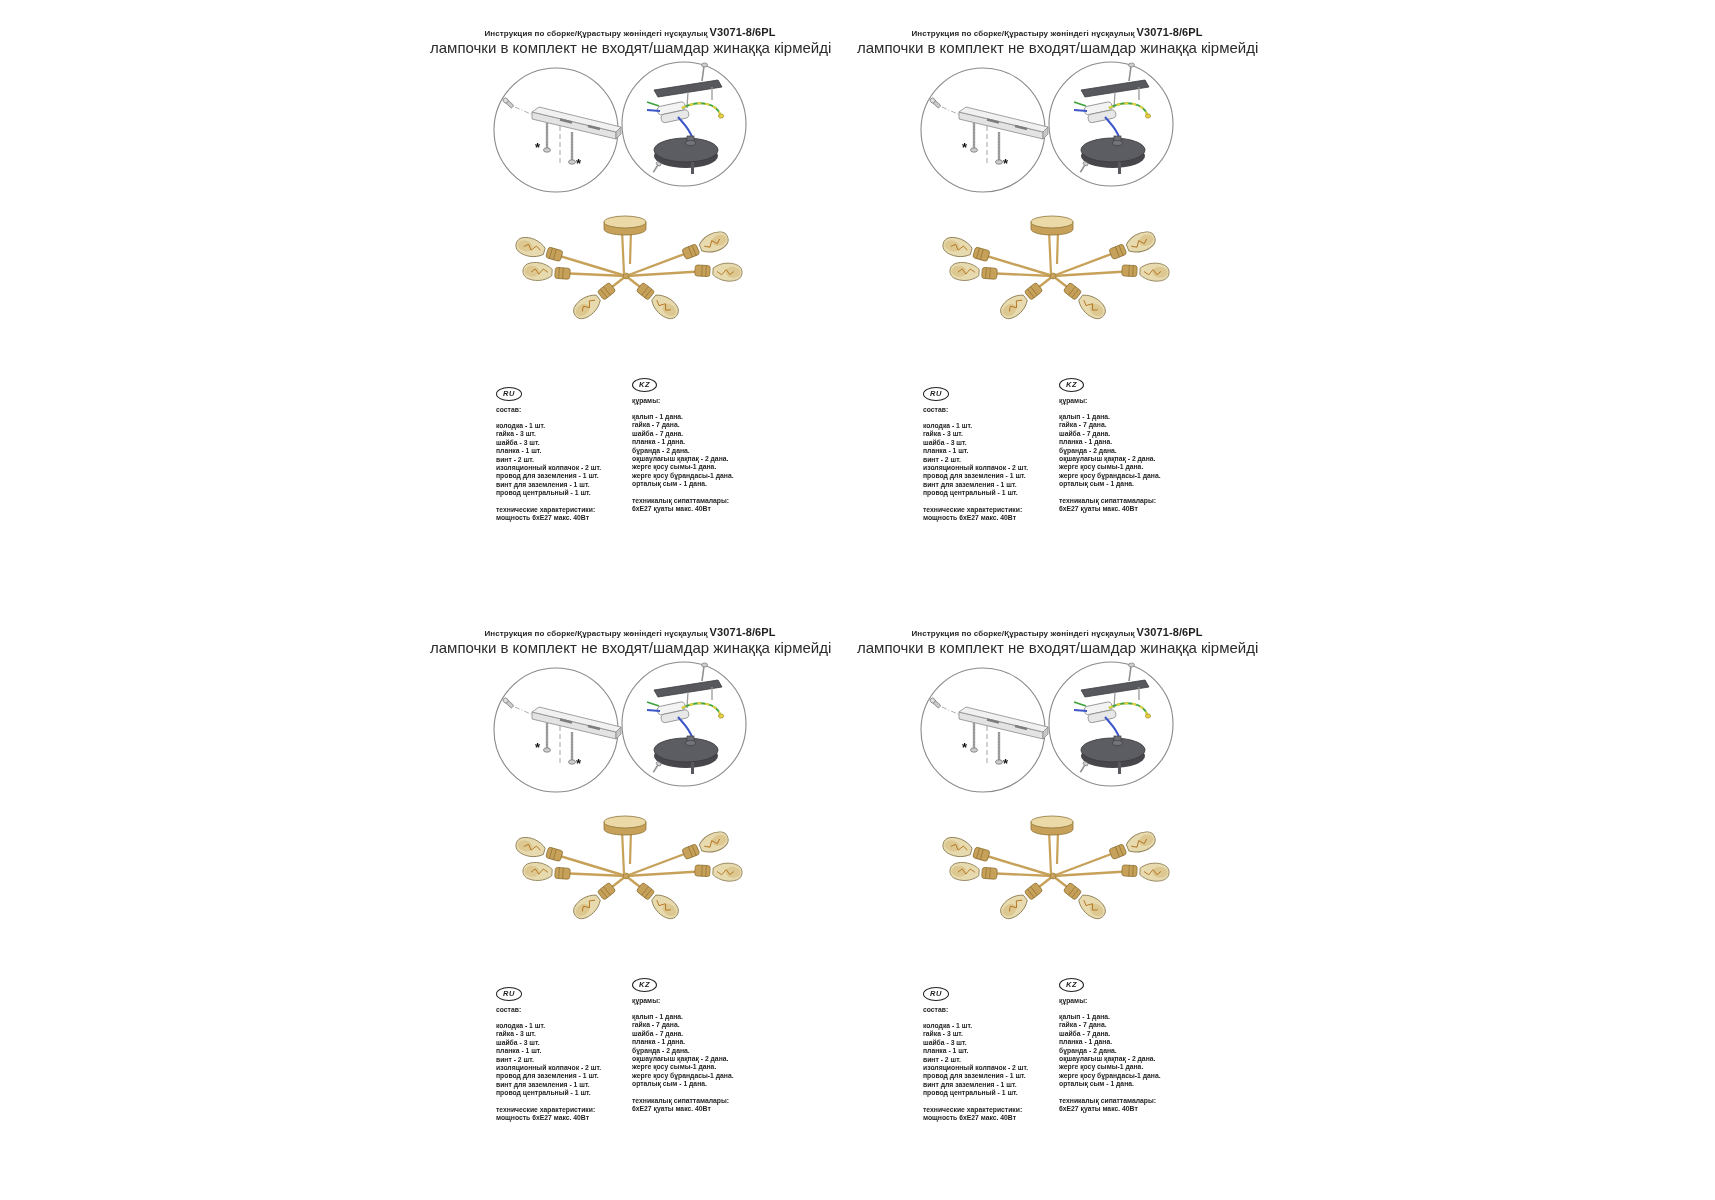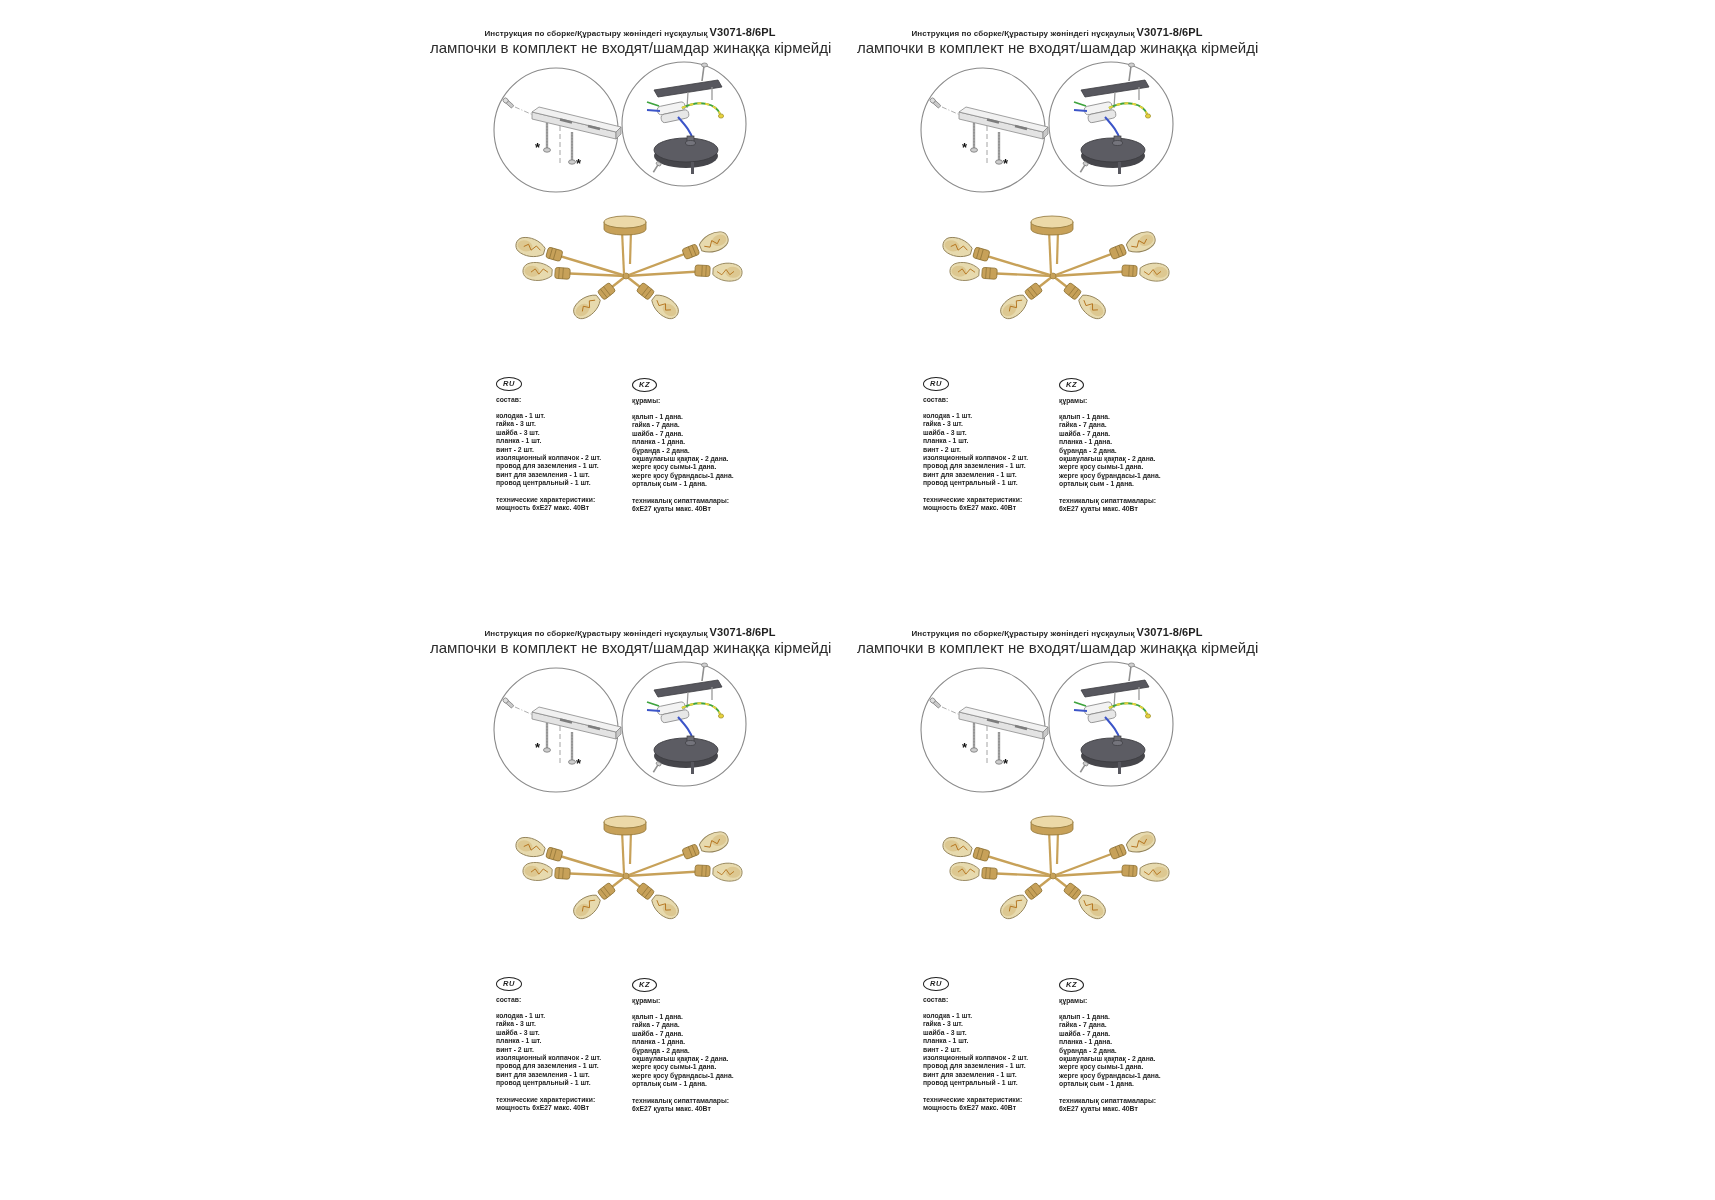--- a/index.html
+++ b/index.html
@@ -9,21 +9,21 @@
   #p1{left:460px;top:0;}
   #p2{left:887px;top:0;}
   #p3{left:460px;top:600px;}
   #p4{left:887px;top:600px;}
   .hdr{position:absolute;top:26px;left:-30px;width:400px;text-align:center;white-space:nowrap;}
   .title-line{font-size:8px;font-weight:bold;letter-spacing:0.1px;}
   .title-line .model{font-size:11px;font-weight:bold;margin-left:2px;}
   .subtitle{font-size:15px;margin-top:1px;color:#2b2b2b;}
   .diagrams{position:absolute;top:60px;left:0;}
   .col{position:absolute;width:150px;}
-  .col-ru{top:372px;left:36px;}
+  .col-ru{top:382px;left:36px;}
   .col-kz{top:373px;left:172px;}
   .badge{display:inline-block;border:1.2px solid #222;border-radius:50%;
          padding:1px 6px 2px 6px;font-size:7.5px;font-weight:bold;font-style:italic;
          letter-spacing:0.5px;}
   .col-heading{font-size:6.8px;font-weight:bold;margin-top:5px;}
   .parts-list{margin-top:9px;}
   .parts-list .li{font-size:6.8px;font-weight:bold;line-height:8.4px;white-space:nowrap;}
   .tech-heading{font-size:6.8px;font-weight:bold;margin-top:8px;line-height:8.4px;}
   .tech-value{font-size:6.8px;font-weight:bold;line-height:8.4px;}
 </style>

